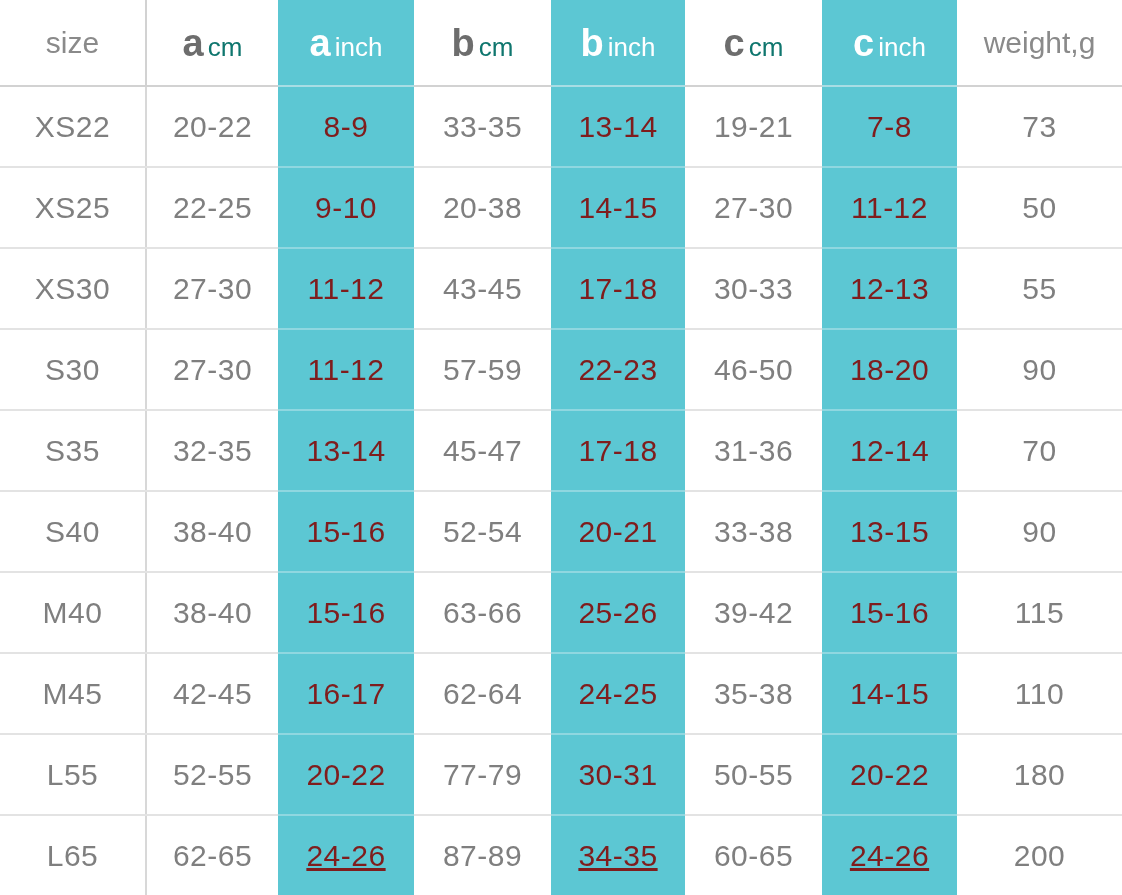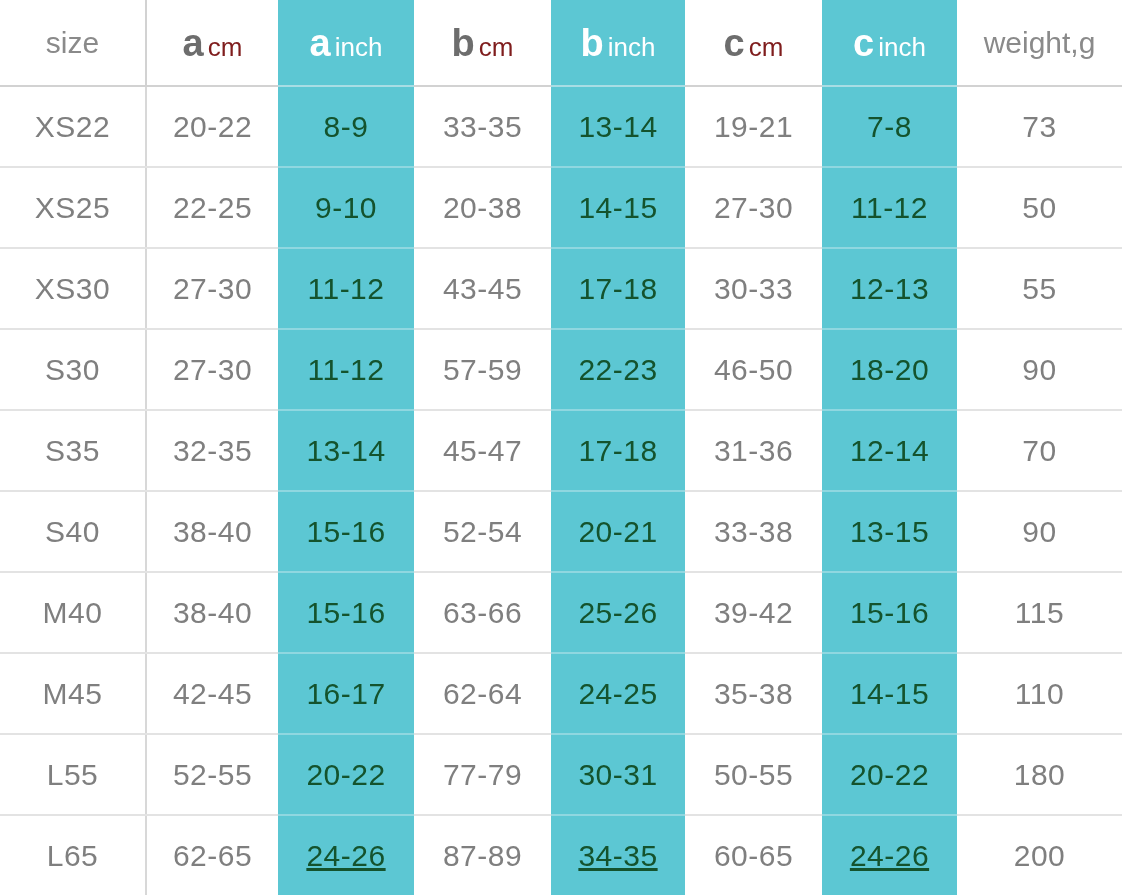--- a/index.html
+++ b/index.html
@@ -62,21 +62,21 @@
   }
   .hdr-letter {
     font-weight: bold;
     font-size: 38px;
     color: #6d6d6d;
     letter-spacing: 0px;
   }
   thead th.teal .hdr-letter { color: #ffffff; }
   .hdr-unit {
     font-size: 26px;
-    color: #7f1d1d;
+    color: #0f766e;
     font-weight: normal;
   }
   thead th.teal .hdr-unit { color: #ffffff; }
   .hdr-plain {
     font-size: 30px;
     color: #8a8a8a;
     line-height: 1;
   }
 
   
@@ -88,21 +88,21 @@
     vertical-align: middle;
     font-size: 30px;
     color: #7f7f7f;
     border-bottom: 2px solid #e3e3e3;
     background: #ffffff;
     letter-spacing: 0.5px;
   }
   tbody tr:last-child td { border-bottom: none; }
   tbody td.teal {
     background: #5cc7d3;
-    color: #14532d;
+    color: #7f1d1d;
     border-bottom: 2px solid #8fd7e0;
   }
   tbody tr:last-child td.teal { border-bottom: none; text-decoration: underline; }
 
   
   td.vsep-left, th.vsep-left {
     border-left: 2px solid #d8d8d8;
   }
   thead th.vsep-left { border-left: 2px solid #d2d2d2; }
 

